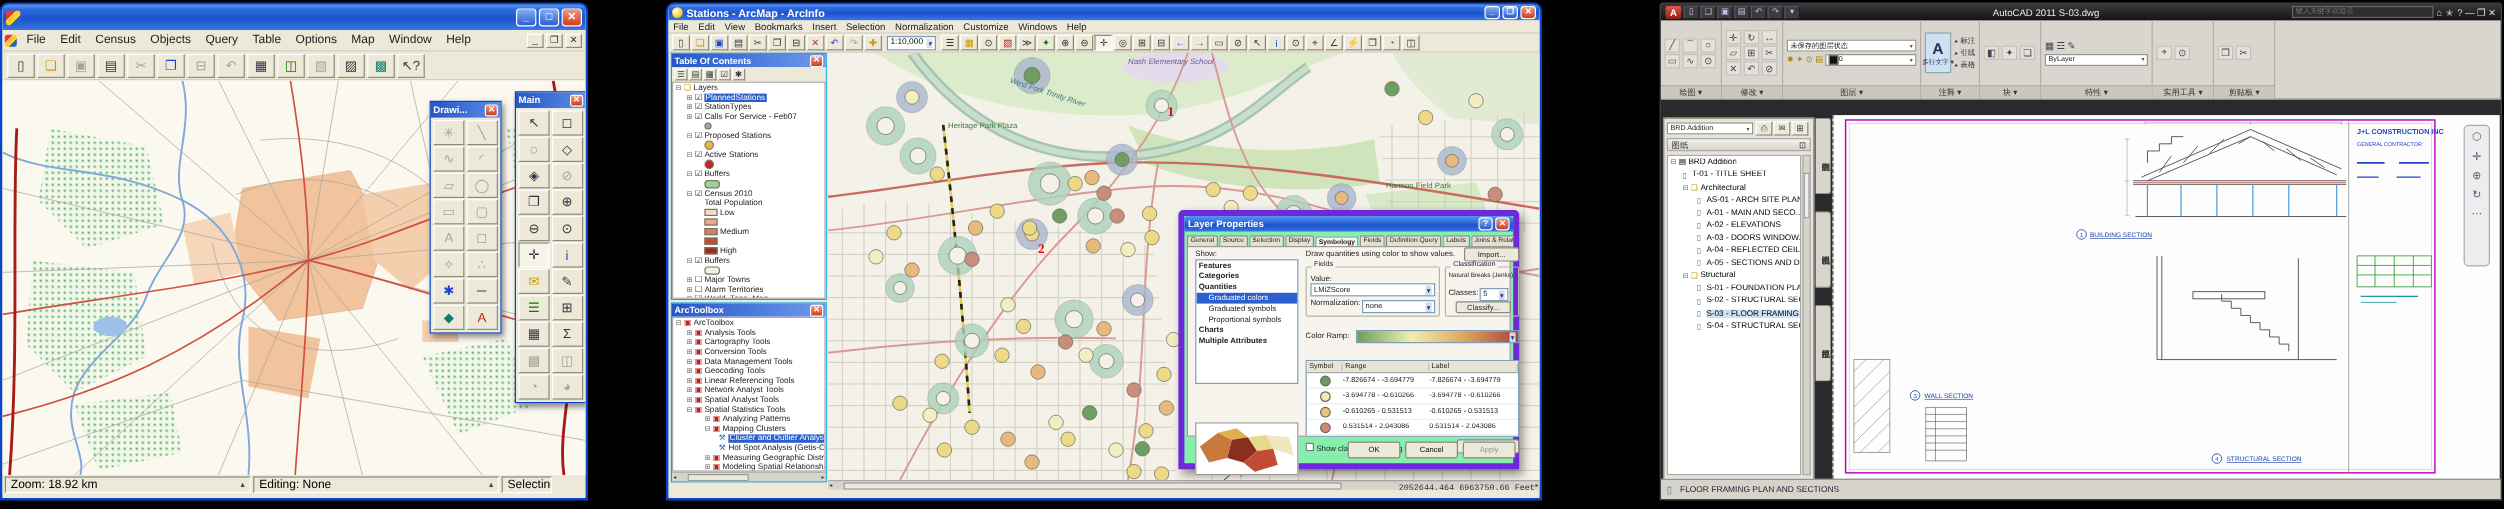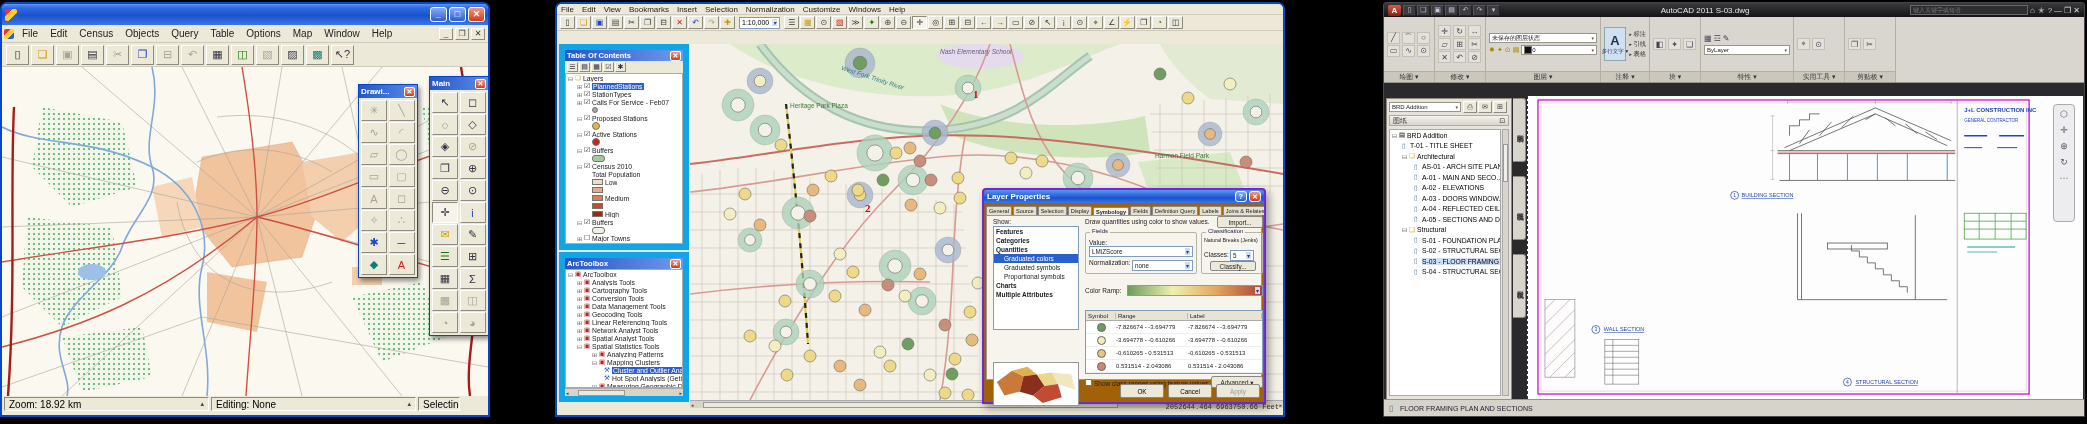--- a/index.html
+++ b/index.html
@@ -45,21 +45,21 @@
 .am{left:555px;width:730px}
 .am .xptitle{height:13px;font-size:9px}
 .am .wbtn{width:13px;height:11px;font-size:7px;line-height:9px}
 .am-icon{width:9px;height:9px;border-radius:50%;background:radial-gradient(circle at 35% 35%,#ffe,#fc3 60%,#a70)}
 .am-menus{height:11px;font-size:8px}
 .am-menus .menuitem{padding:0 4px}
 .am-tools{height:16px;display:flex;align-items:center;gap:1px;padding:0 3px;background:#ece9d8;border-bottom:1px solid #cfcabb}
 .am-tools .tbtn{width:15px;height:13px;font-size:8px}
 .am-combo{display:inline-flex;align-items:center;height:12px;background:#fff;border:1px solid #7f9db9;font-size:7px;padding:0 2px;margin:0 3px;white-space:nowrap}
 .am-combo .dd{margin-left:3px;font-size:6px;color:#346;background:#d8e4f2;padding:0 1px}
-.panel{position:absolute;border:6px solid #0ea5e9;background:#ece9d8;display:flex;flex-direction:column}
+.panel{position:absolute;border:1px solid #0ea5e9;background:#ece9d8;display:flex;flex-direction:column}
 .phead{height:11px;display:flex;align-items:center;background:linear-gradient(90deg,#2456c6,#6f9aec);color:#fff;font-size:7.5px;font-weight:bold;padding:0 2px;flex:none}
 .ptools{height:12px;display:flex;gap:1px;align-items:center;padding:0 2px;background:#ece9d8;flex:none}
 .ptools .tbtn{width:11px;height:10px;font-size:7px}
 .ptree{flex:1;background:#fff;overflow:hidden;font-size:6.8px;color:#222;border:1px solid #aaa}
 .trow{display:flex;align-items:center;height:8px;white-space:nowrap}
 .trow.lvl0{padding-left:2px}.trow.lvl1{padding-left:11px}.trow.lvl2{padding-left:26px}.trow.lvl3{padding-left:38px}
 .texp{width:7px;font-size:6px;color:#666;flex:none}
 .tchk{width:8px;font-size:7px;color:#333;flex:none}
 .ticon{width:8px;font-size:6.5px;flex:none}
 .ticon.red{color:#b22}.ticon.blu{color:#26c}.ticon.yel{color:#c90}
@@ -73,21 +73,21 @@
 .hscroll{height:8px;background:#d8d4c8;display:flex;align-items:center;border-top:1px solid #aaa;flex:none}
 .hthumb{height:6px;background:#ece9d8;border:1px solid #999;width:40%;margin-left:8px}
 .sarr{font-size:5px;color:#444;padding:0 1px}
 .am-map{position:absolute;left:133px;top:40px;width:593px;height:356px;overflow:hidden;background:#f4f1e8}
 .maplabel{position:absolute;font-size:6.5px;color:#3c7a3c;text-align:center;line-height:1.1;white-space:nowrap}
 .maplabel.blue{color:#3a7a8a;font-style:italic}
 .maplabel.purple{color:#6a5a86;font-style:italic}
 .redmark{position:absolute;color:#e00;font-weight:bold;font-size:11px;font-family:"Liberation Serif",serif}
 .am-status{position:absolute;right:4px;bottom:4px;font-size:7px;color:#333;font-family:"Liberation Mono",monospace}
 
-.dlg{position:absolute;left:425px;top:184px;width:284px;height:216px;border:2px solid #6d28d9;border-radius:4px 4px 0 0;background:#a16207;box-shadow:3px 4px 8px rgba(0,0,0,.4)}
+.dlg{position:absolute;left:425px;top:171px;width:284px;height:216px;border:5px solid #6d28d9;border-radius:4px 4px 0 0;background:#86efac;box-shadow:3px 4px 8px rgba(0,0,0,.4)}
 .dlg-title{height:13px;display:flex;align-items:center;padding:0 3px;color:#fff;font-size:8px;font-weight:bold;border-radius:3px 3px 0 0;background:linear-gradient(180deg,#5a96f2,#1c53cd 60%,#3a77e6)}
 .dlg-title .wbtn{width:12px;height:11px;font-size:7px;line-height:9px}
 .dtabs{display:flex;align-items:flex-end;height:12px;padding:0 2px;overflow:hidden}
 .dtab{font-size:5.6px;padding:1px 2px;border:1px solid #888;border-bottom:none;border-radius:2px 2px 0 0;background:#e4e0d0;margin-right:1px;white-space:nowrap;color:#222}
 .dtab.on{background:#f6f4ec;font-weight:bold;position:relative;top:1px}
 .dbody{position:absolute;left:2px;right:2px;top:25px;bottom:22px;background:#f6f4ec;border:1px solid #999;font-size:6.5px;color:#222}
 .dlabel{position:absolute;font-size:6.5px;color:#222;white-space:nowrap}
 .dlist{position:absolute;left:6px;top:10px;width:86px;height:104px;background:#fff;border:1px solid #7f9db9;font-size:6.5px;overflow:hidden}
 .dlist .cat{font-weight:bold;padding:1px 2px;color:#222}
 .dlist .sub{padding:1px 2px 1px 10px}
@@ -317,20 +317,29 @@
       <span>Editing: None</span>
           <span class="up">▴</span>
     </span>
     <span class="mi-cell" style="flex:1">
       <span>Selecting...</span>
     </span>
   </div>
 </div>
 
 <div class="win am xpwin">
+  <div class="xptitle">
+    <span class="am-icon"></span>
+    <span>Stations - ArcMap - ArcInfo</span>
+    <span class="wbtns">
+      <span class="wbtn">_</span>
+      <span class="wbtn">❐</span>
+      <span class="wbtn close">✕</span>
+    </span>
+  </div>
   <div class="menurow am-menus">
     <span style="display:flex">
 
     <span class="menuitem">File</span>
           <span class="menuitem">Edit</span>
           <span class="menuitem">View</span>
           <span class="menuitem">Bookmarks</span>
           <span class="menuitem">Insert</span>
           <span class="menuitem">Selection</span>
           <span class="menuitem">Normalization</span>

